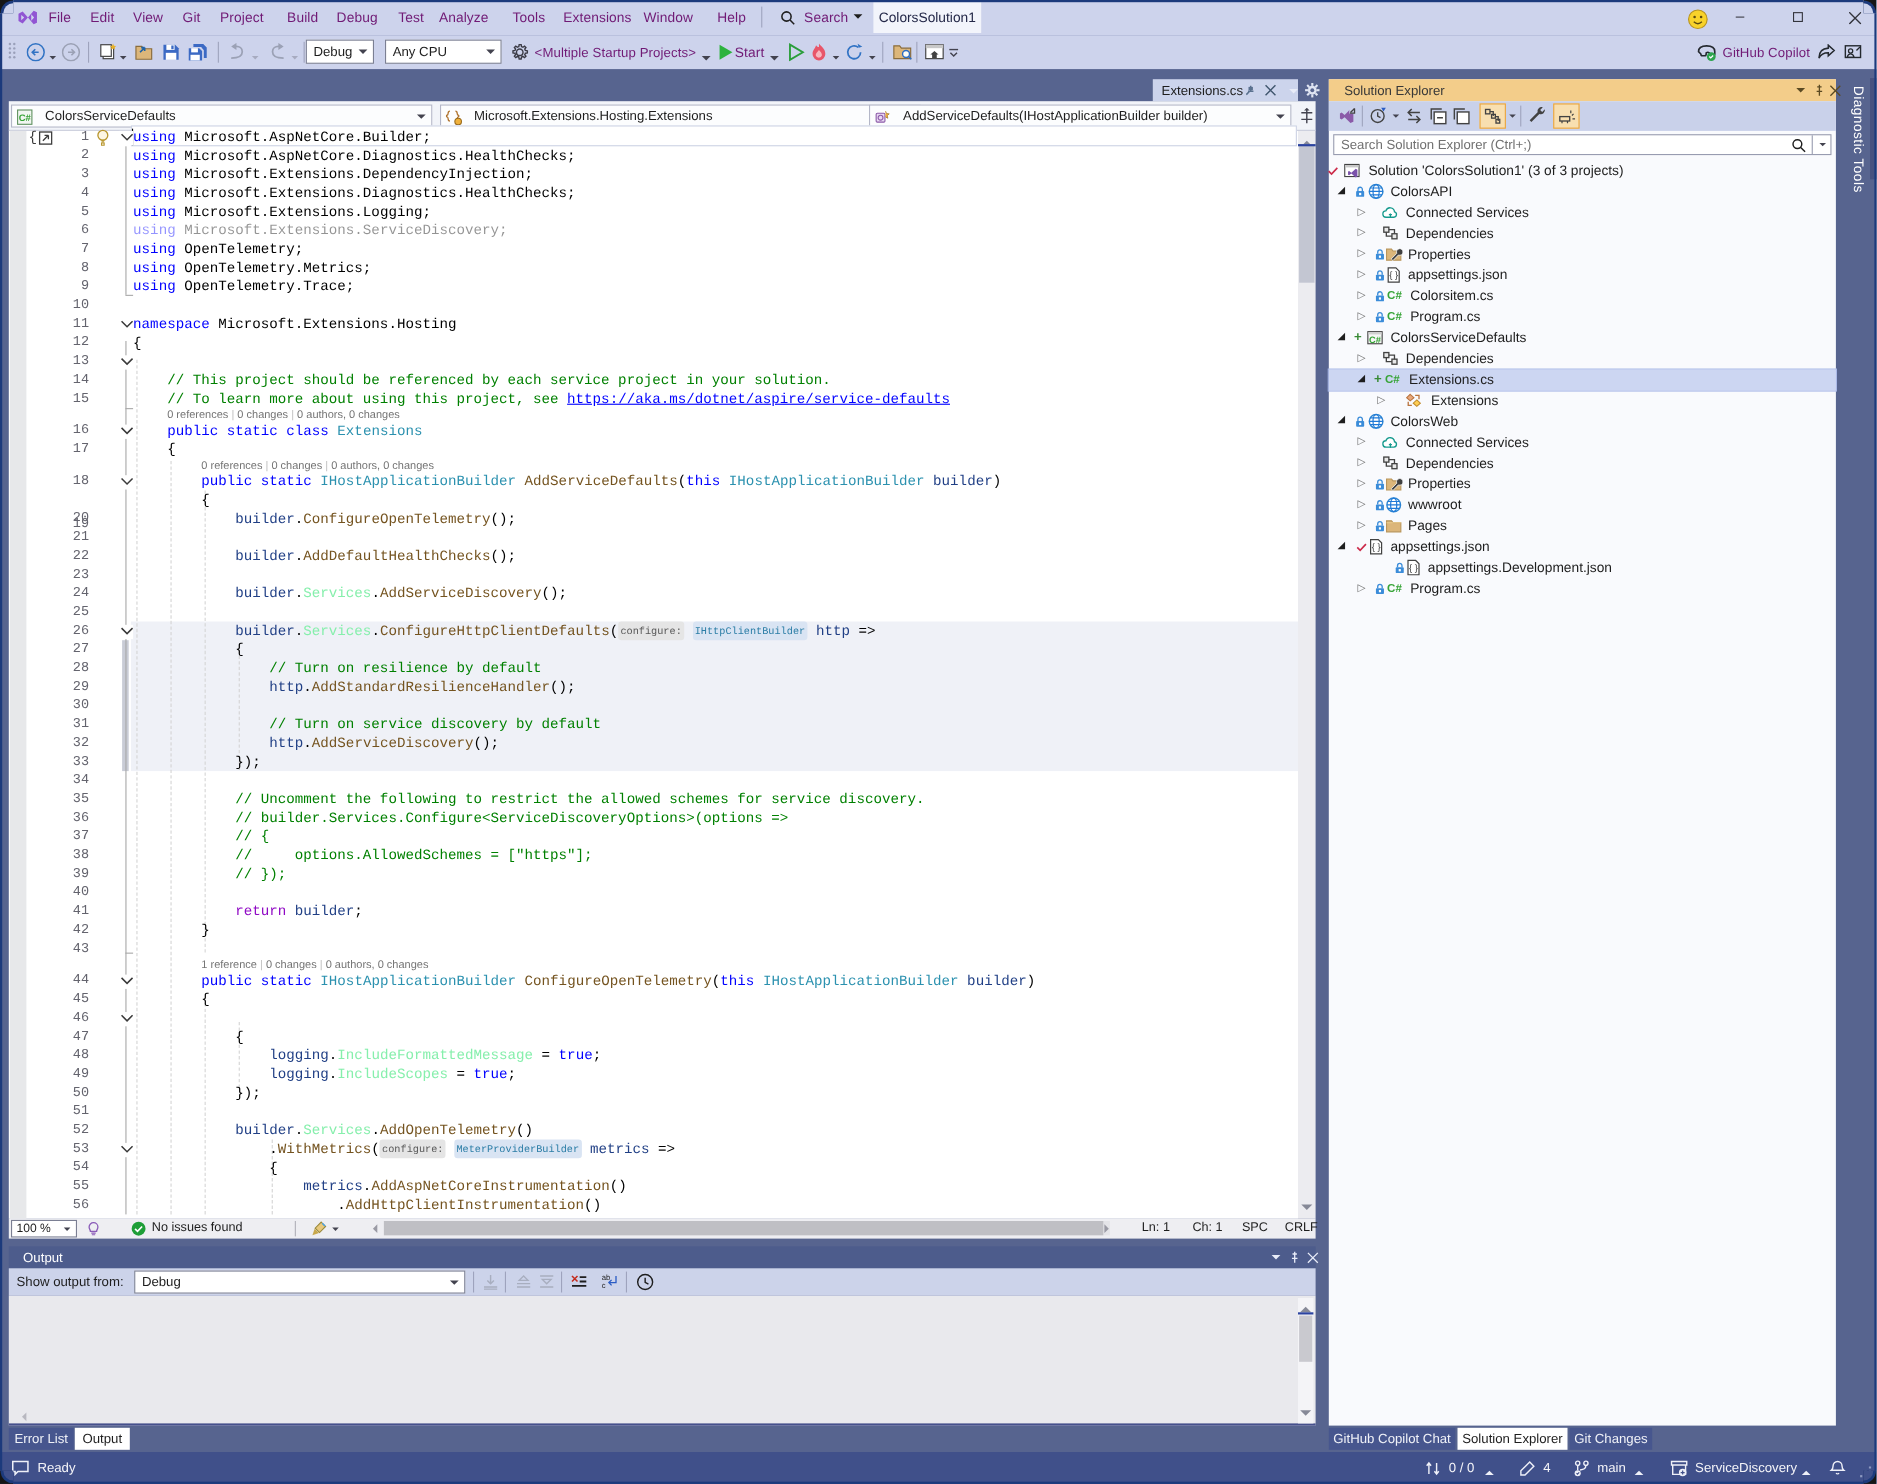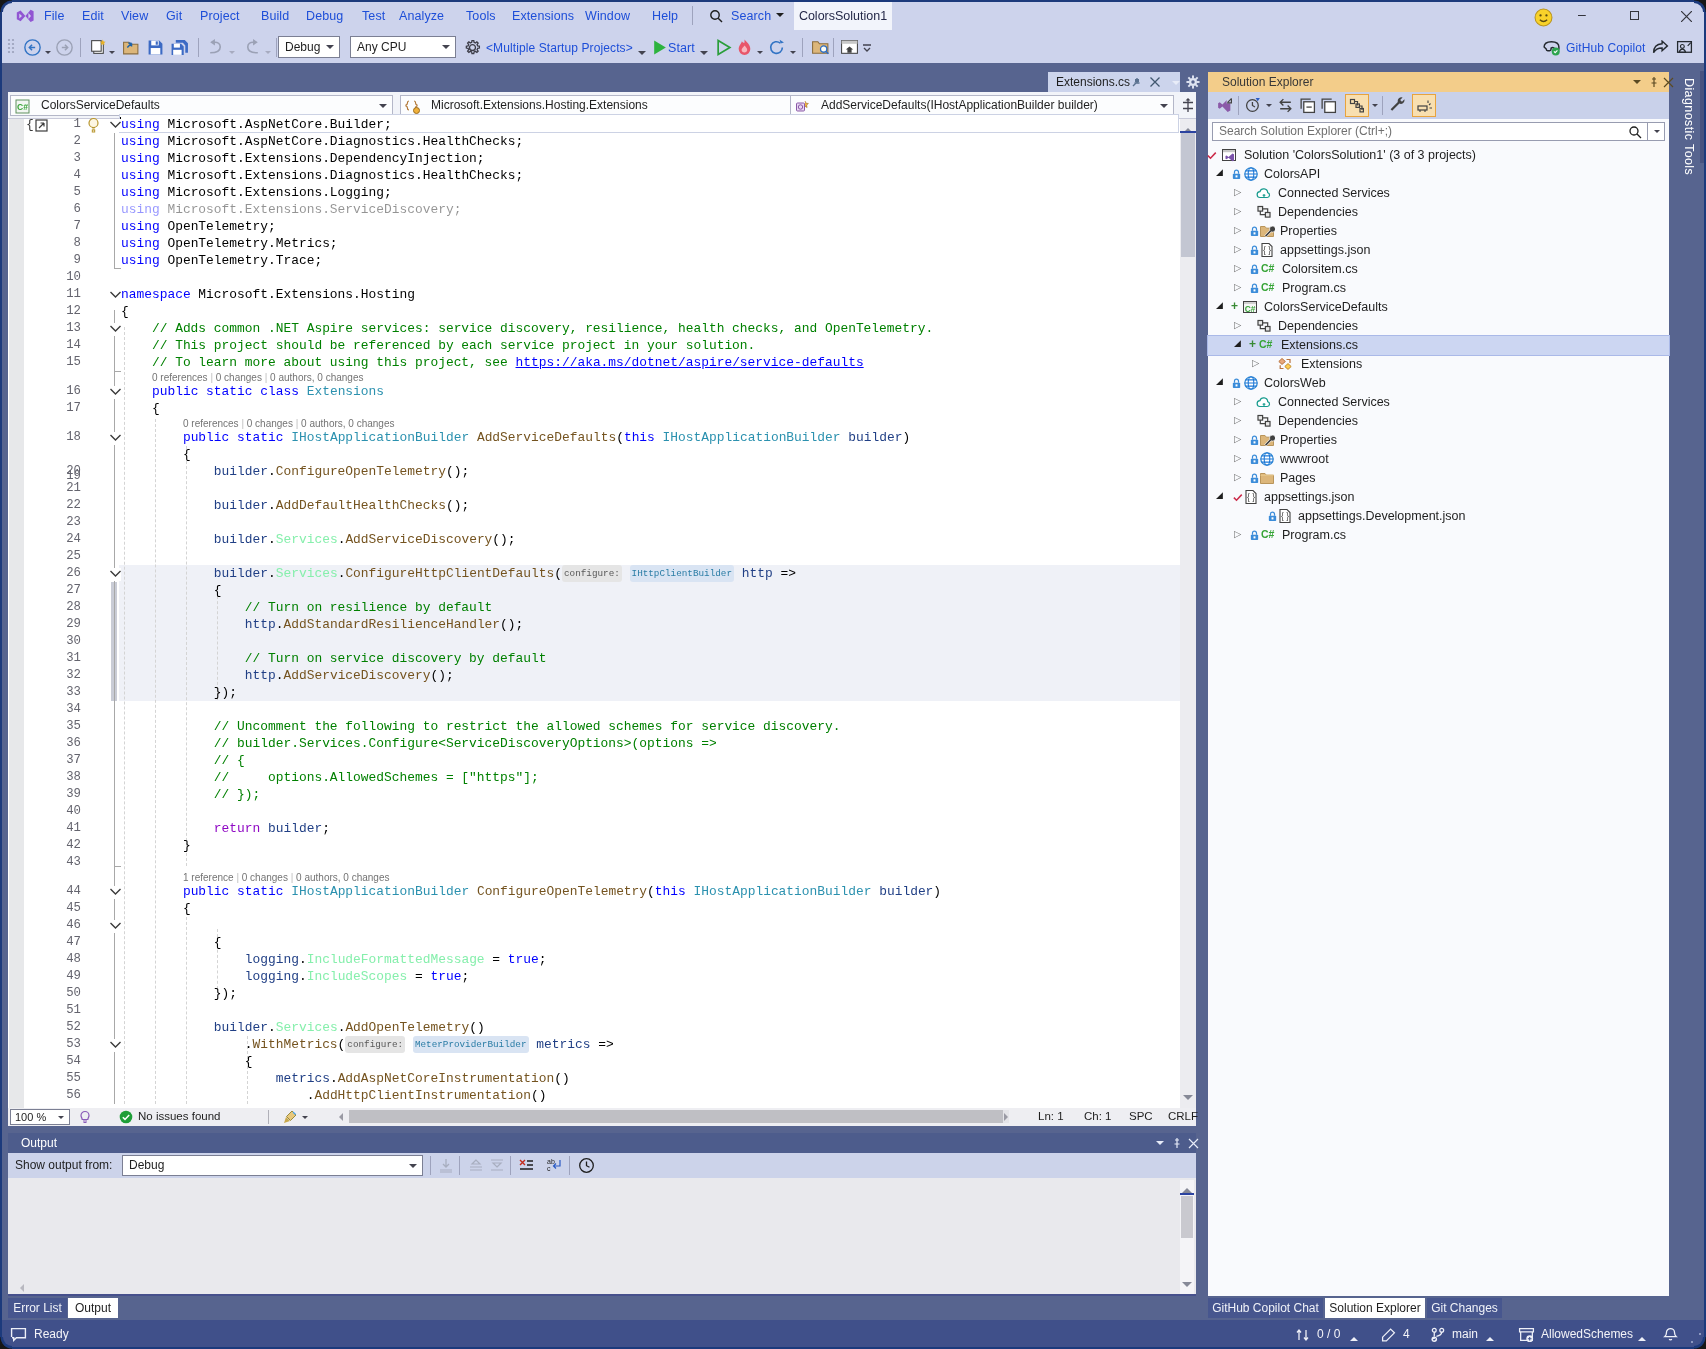--- a/index.html
+++ b/index.html
@@ -1,21 +1,21 @@
 <!DOCTYPE html>
 <html><head><meta charset="utf-8"><style>
 *{margin:0;padding:0;box-sizing:border-box}
 html,body{width:1706px;height:1349px;overflow:hidden}
 body{font-family:"Liberation Sans",sans-serif;position:relative;background:#5b6896;-webkit-font-smoothing:antialiased}
 .abs{position:absolute}
 i{font-style:normal}
 
 #titlebar{position:absolute;left:0;top:0;width:1706px;height:32px;background:#cdd3ec}
 #toolbar{position:absolute;left:0;top:32px;width:1706px;height:31px;background:#cdd3ec}
-.menu{position:absolute;top:9px;font-size:12.5px;color:#1d4ed8;letter-spacing:.1px}
+.menu{position:absolute;top:9px;font-size:12.5px;color:#701a75;letter-spacing:.1px}
 .wbtn{position:absolute;top:8px;font-size:13px;color:#1e1e1e}
 .combo{position:absolute;background:#fff;border:1px solid #7b7f93;font-size:12px;color:#1e1e1e}
 .sep{position:absolute;top:6px;width:1px;height:19px;background:#9ea3bd}
 
 #main{position:absolute;left:0;top:63px;width:1706px;height:1257px;background:#57648f}
 
 #tab{position:absolute;left:1048px;top:72px;width:132px;height:20px;background:#ccd4ec;color:#1e1e1e;font-size:12px}
 
 #navbar{position:absolute;left:8px;top:92px;width:1188px;height:27px;background:#f2f4f9;border-bottom:1px solid #c8cada}
 .nav{position:absolute;top:3px;height:21px;background:#fcfdfe;border:1px solid #b4b7c8;font-size:12px;color:#1e1e1e;line-height:19px;white-space:nowrap}
@@ -326,21 +326,20 @@
 <div class="cl" style="top:235px"><i class="k">using</i><i class="x"> OpenTelemetry.Metrics;</i></div>
 <div class="ln" style="top:235px">8</div>
 <div class="cl" style="top:252px"><i class="k">using</i><i class="x"> OpenTelemetry.Trace;</i></div>
 <div class="ln" style="top:252px">9</div>
 <div class="cl" style="top:269px"></div>
 <div class="ln" style="top:269px">10</div>
 <div class="cl" style="top:286px"><i class="k">namespace</i><i class="x"> Microsoft.Extensions.Hosting</i></div>
 <div class="ln" style="top:286px">11</div>
 <div class="cl" style="top:303px"><i class="x">{</i></div>
 <div class="ln" style="top:303px">12</div>
-<div class="cl" style="top:320px"><i class="c">    // Adds common .NET Aspire services: service discovery, resilience, health checks, and OpenTelemetry.</i></div>
 <div class="ln" style="top:320px">13</div>
 <div class="cl" style="top:337px"><i class="c">    // This project should be referenced by each service project in your solution.</i></div>
 <div class="ln" style="top:337px">14</div>
 <div class="cl" style="top:354px"><i class="c">    // To learn more about using this project, see </i><i class="lnk">https://aka.ms/dotnet/aspire/service-defaults</i></div>
 <div class="ln" style="top:354px">15</div>
 <div class="cl" style="top:383px"><i class="x">    </i><i class="k">public static class</i><i class="x"> </i><i class="t">Extensions</i></div>
 <div class="ln" style="top:383px">16</div>
 <div class="cl" style="top:400px"><i class="x">    {</i></div>
 <div class="ln" style="top:400px">17</div>
 <div class="cl" style="top:429px"><i class="x">        </i><i class="k">public static</i><i class="x"> </i><i class="t">IHostApplicationBuilder</i><i class="x"> </i><i class="m">AddServiceDefaults</i><i class="x">(</i><i class="k">this</i><i class="x"> </i><i class="t">IHostApplicationBuilder</i><i class="x"> </i><i class="p">builder</i><i class="x">)</i></div>
@@ -903,21 +902,21 @@
       <path d="M4 4.8V9M11 4.8c0 3-2 3.5-5 4" fill="none" stroke="#eef0f8" stroke-width="1.2"></path>
       <path d="M3 11.5l.8.8 1.5-1.5" stroke="#40508a" stroke-width="1" fill="none"></path>
     </svg>
  <span class="st" style="left:1452px">main</span>
  <span class="icon" style="left:1486px;top:13px;width:0;height:0;border:4px solid transparent;border-bottom-color:#eef0f8"></span>
  <svg class="icon" style="left:1518px;top:7px" width="17" height="16" viewBox="0 0 16 15">
       <path d="M1.5 1.5h13v3h-13zM2.5 4.5v8h11v-8" fill="none" stroke="#eef0f8" stroke-width="1.2"></path>
       <circle cx="11" cy="11" r="3.2" fill="#eef0f8"></circle>
       <path d="M11 9.3v3.4M9.3 11h3.4" stroke="#40508a" stroke-width="1"></path>
     </svg>
- <span class="st" style="left:1541px">AllowedSchemes</span>
+ <span class="st" style="left:1541px">ServiceDiscovery</span>
  <span class="icon" style="left:1638px;top:13px;width:0;height:0;border:4px solid transparent;border-bottom-color:#eef0f8"></span>
  <svg class="icon" style="left:1663px;top:7px" width="15" height="15" viewBox="0 0 14 14">
       <path d="M7 1.5a3.8 3.8 0 0 1 3.8 3.8c0 2.5 1 3.2 1.6 3.7H1.6c.6-.5 1.6-1.2 1.6-3.7A3.8 3.8 0 0 1 7 1.5z" fill="none" stroke="#eef0f8" stroke-width="1.2"></path>
       <path d="M5.8 11.2a1.3 1.3 0 0 0 2.4 0" fill="none" stroke="#eef0f8" stroke-width="1.1"></path>
     </svg>
  <svg class="icon" style="left:1690px;top:13px" width="12" height="12" viewBox="0 0 12 12">
       <g fill="#8c98c0">
         <rect x="9" y="0" width="2" height="2"></rect>
         <rect x="9" y="4" width="2" height="2"></rect>
         <rect x="9" y="8" width="2" height="2"></rect>

